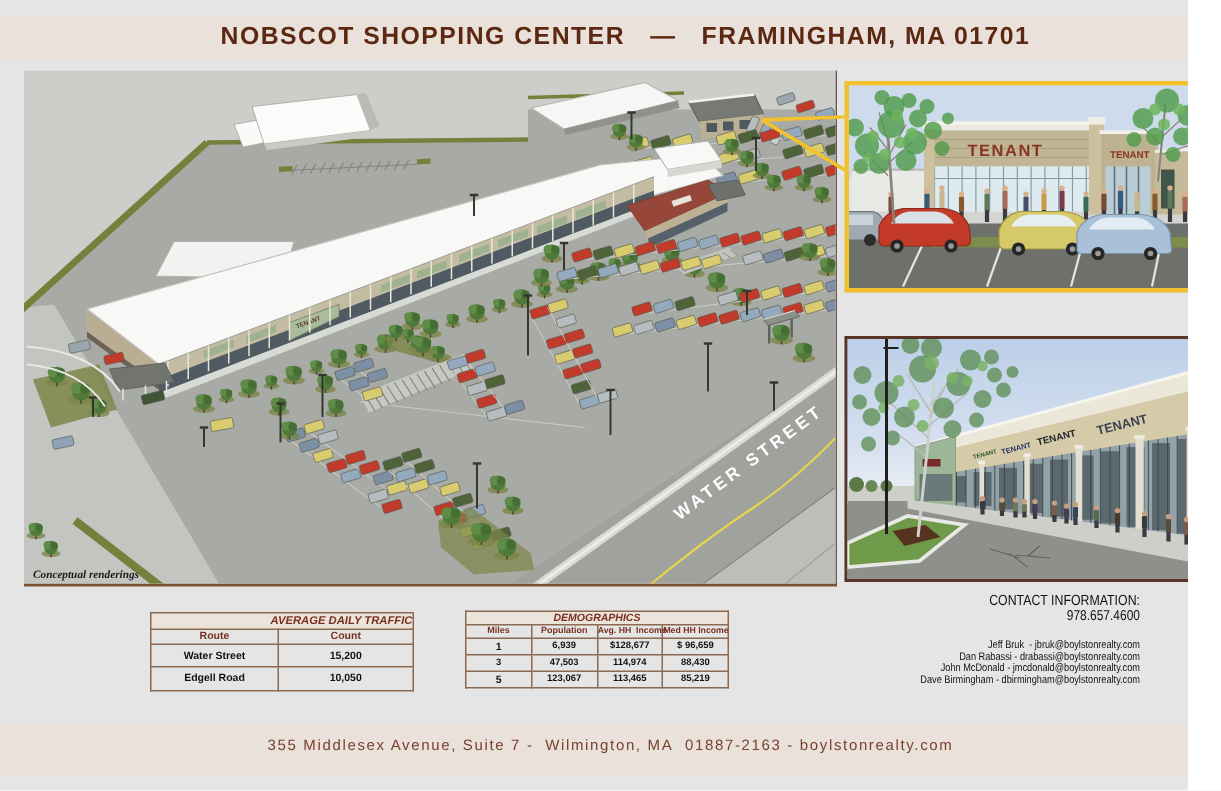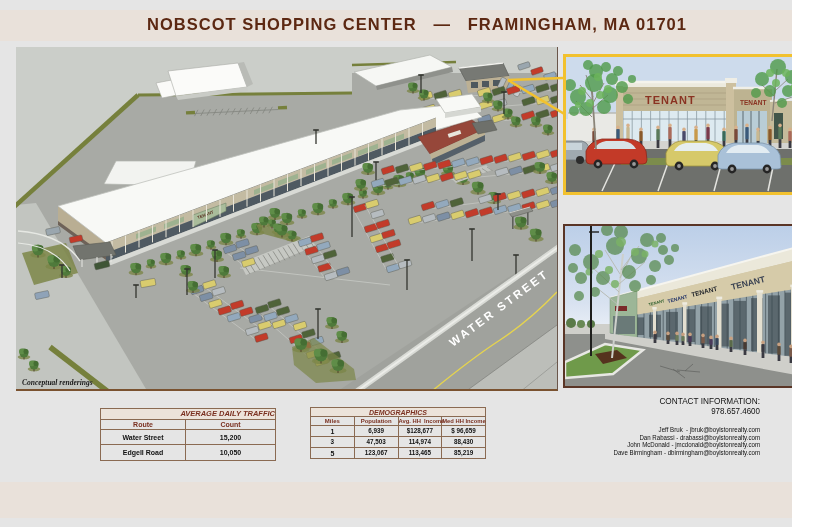--- a/index.html
+++ b/index.html
@@ -1120,14 +1120,15 @@
     <td style="border:1.6px solid #8a6a52;text-align:center;height:10px;padding:0;font-weight:bold;color:#111;font-size:7px;line-height:1;">5</td>
     <td style="border:1.6px solid #8a6a52;text-align:center;font-weight:bold;color:#111;padding:0;line-height:1;">123,067</td>
     <td style="border:1.6px solid #8a6a52;text-align:center;font-weight:bold;color:#111;padding:0;line-height:1;">113,465</td>
     <td style="border:1.6px solid #8a6a52;text-align:center;font-weight:bold;color:#111;padding:0;line-height:1;">85,219</td>
   </tr>
 </tbody>
     </table>
 
 <div class="abs" style="left:0;top:482px;width:814px;height:36px;background:#e9e1da;"></div>
 
+<div class="abs" style="left:0;top:492px;width:814px;text-align:center;font-size:10px;color:#7a4030;letter-spacing:1.1px;">355 Middlesex Avenue, Suite 7 -&nbsp; Wilmington, MA&nbsp; 01887-2163 - boylstonrealty.com</div>
 
 </div>
 
 </body></html>

